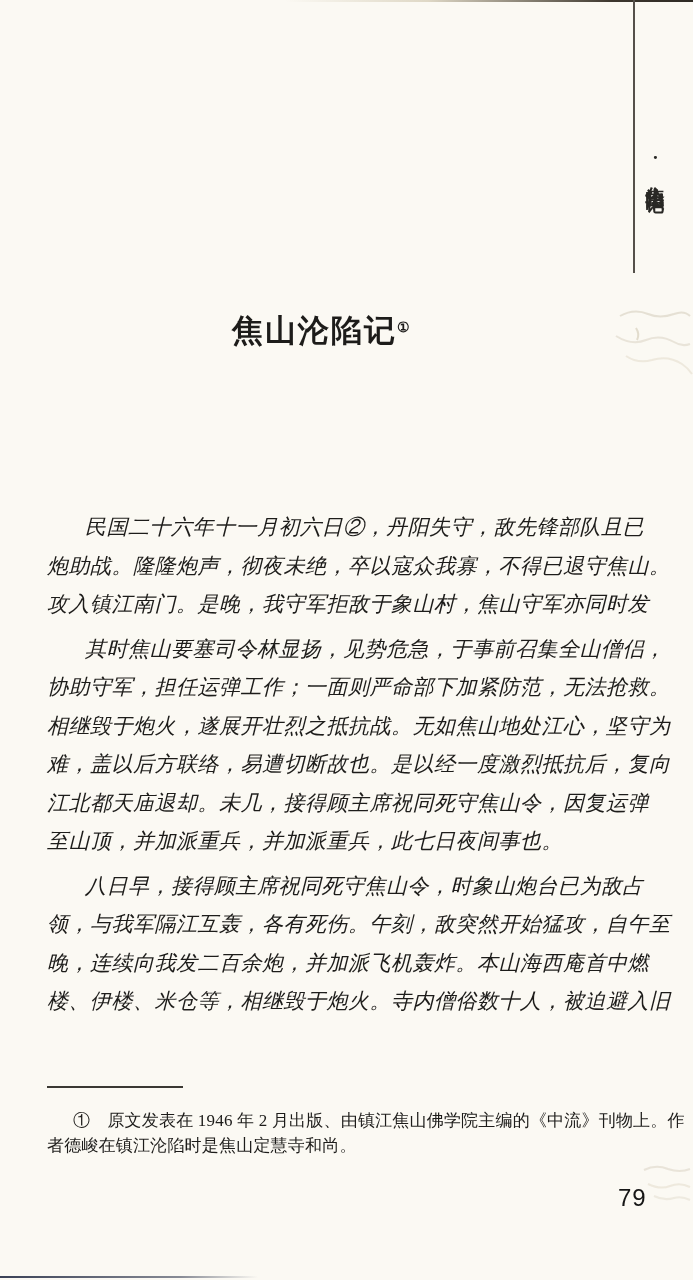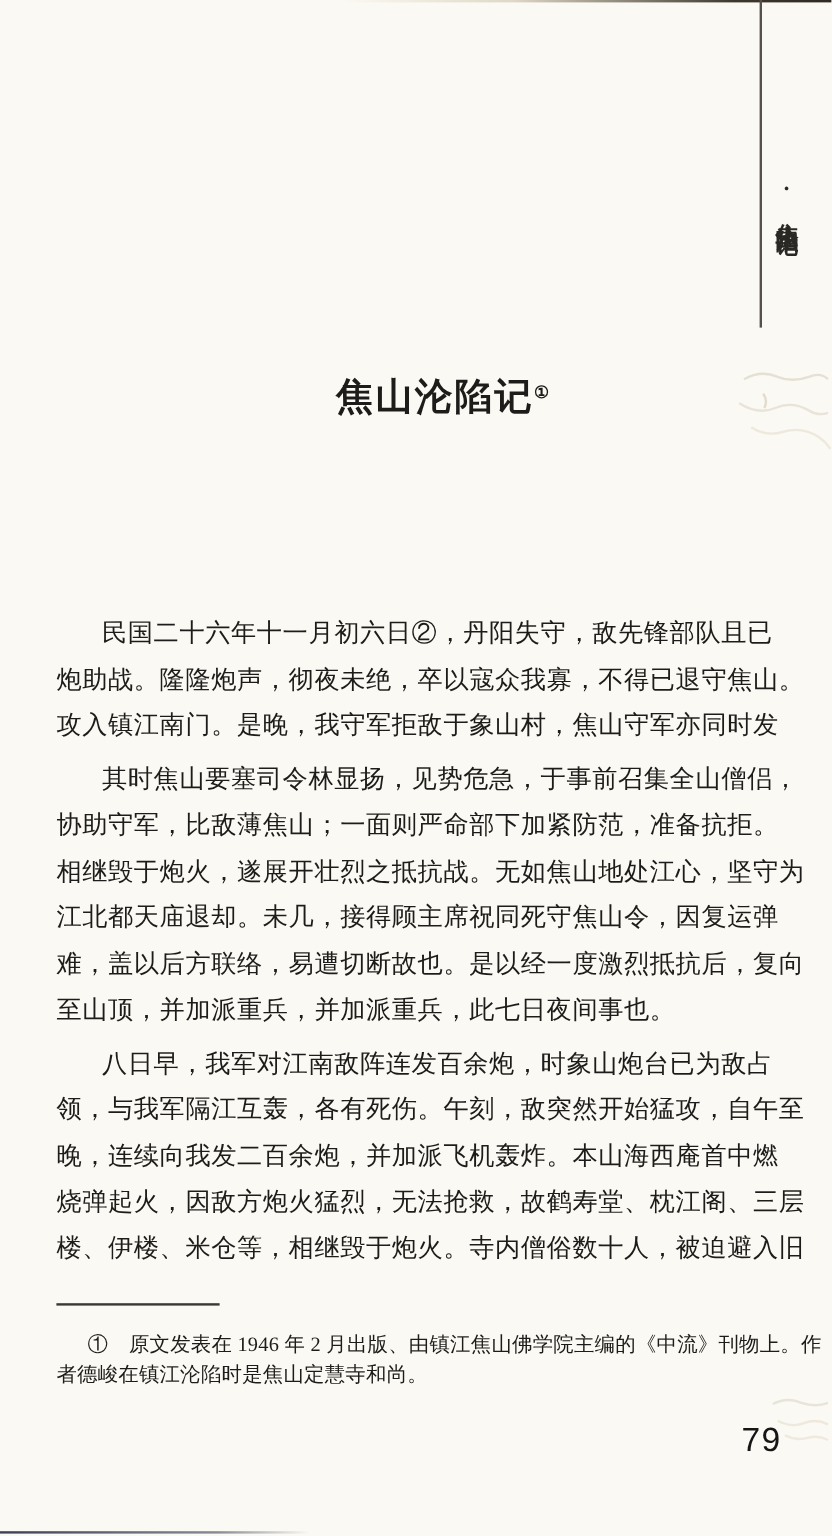--- a/index.html
+++ b/index.html
@@ -26,48 +26,48 @@
   }
   .side-caption{
     position:absolute;left:642px;top:147px;height:140px;
     writing-mode:vertical-rl;text-orientation:upright;
     font-size:19px;font-weight:bold;letter-spacing:2px;color:#292825;
     white-space:nowrap;
   }
   
   .title{
     position:absolute;left:232px;top:310px;
-    font-size:31px;font-weight:600;letter-spacing:2px;white-space:nowrap;margin-left:48px;
+    font-size:31px;font-weight:600;letter-spacing:2px;white-space:nowrap;
   }
   .title sup{font-size:14px;font-weight:600;vertical-align:9px;letter-spacing:0;}
   
   .body-text{
     position:absolute;left:47px;top:508px;width:596px;
-    font-size:21px;line-height:38.5px;font-weight:500;
+    font-size:21px;line-height:38.5px;font-weight:500;font-style:italic;
   }
   .para{margin:0;}
   .para + .para{margin-top:6px;}
   .para .line{display:block;white-space:nowrap;letter-spacing:.5px;}
   .para .line:first-child{text-indent:38px;}
   
   .fn-rule{
     position:absolute;left:47px;top:1086px;width:136px;height:2px;background:#3a3833;
   }
   .footnotes{
     position:absolute;left:47px;top:1108px;width:560px;
     font-size:17px;line-height:25px;
   }
   .footnote{margin:0;}
   .footnote .line{display:block;white-space:nowrap;letter-spacing:.2px;font-family:Liberation Serif, serif;}
   .footnote .line:first-child{text-indent:26px;}
   
   .page-number{
     position:absolute;left:618px;top:1184px;
     font-family:"Liberation Sans","DejaVu Sans",sans-serif;
-    font-size:28px;letter-spacing:1px;color:#161616;
+    font-size:24px;letter-spacing:1px;color:#161616;
   }
   
   .stain{position:absolute;pointer-events:none;}
   .stain-1{left:606px;top:298px;}
   .stain-2{left:640px;top:1152px;}
 </style>
 </head>
 <body>
 
 <div class="page">
@@ -90,31 +90,30 @@
   </div>
 
   <div class="body-text">
       <p class="para">
         <span class="line">民国二十六年十一月初六日②，丹阳失守，敌先锋部队且已</span>
         <span class="line">炮助战。隆隆炮声，彻夜未绝，卒以寇众我寡，不得已退守焦山。</span>
         <span class="line">攻入镇江南门。是晚，我守军拒敌于象山村，焦山守军亦同时发</span>
       </p>
       <p class="para">
         <span class="line">其时焦山要塞司令林显扬，见势危急，于事前召集全山僧侣，</span>
-        <span class="line">协助守军，比敌薄焦山；一面则严命部下加紧防范，准备抗拒。</span>
+        <span class="line">协助守军，担任运弹工作；一面则严命部下加紧防范，无法抢救。</span>
         <span class="line">相继毁于炮火，遂展开壮烈之抵抗战。无如焦山地处江心，坚守为</span>
+        <span class="line">难，盖以后方联络，易遭切断故也。是以经一度激烈抵抗后，复向</span>
         <span class="line">江北都天庙退却。未几，接得顾主席祝同死守焦山令，因复运弹</span>
-        <span class="line">难，盖以后方联络，易遭切断故也。是以经一度激烈抵抗后，复向</span>
         <span class="line">至山顶，并加派重兵，并加派重兵，此七日夜间事也。</span>
       </p>
       <p class="para">
-        <span class="line">八日早，我军对江南敌阵连发百余炮，时象山炮台已为敌占</span>
+        <span class="line">八日早，接得顾主席祝同死守焦山令，时象山炮台已为敌占</span>
         <span class="line">领，与我军隔江互轰，各有死伤。午刻，敌突然开始猛攻，自午至</span>
         <span class="line">晚，连续向我发二百余炮，并加派飞机轰炸。本山海西庵首中燃</span>
-        <span class="line">烧弹起火，因敌方炮火猛烈，无法抢救，故鹤寿堂、枕江阁、三层</span>
         <span class="line">楼、伊楼、米仓等，相继毁于炮火。寺内僧俗数十人，被迫避入旧</span>
       </p>
     </div>
 
   <div class="fn-rule"></div>
 
   <div class="footnotes">
       <p class="footnote">
         <span class="line">①　原文发表在 1946 年 2 月出版、由镇江焦山佛学院主编的《中流》刊物上。作</span>
         <span class="line">者德峻在镇江沦陷时是焦山定慧寺和尚。</span>

